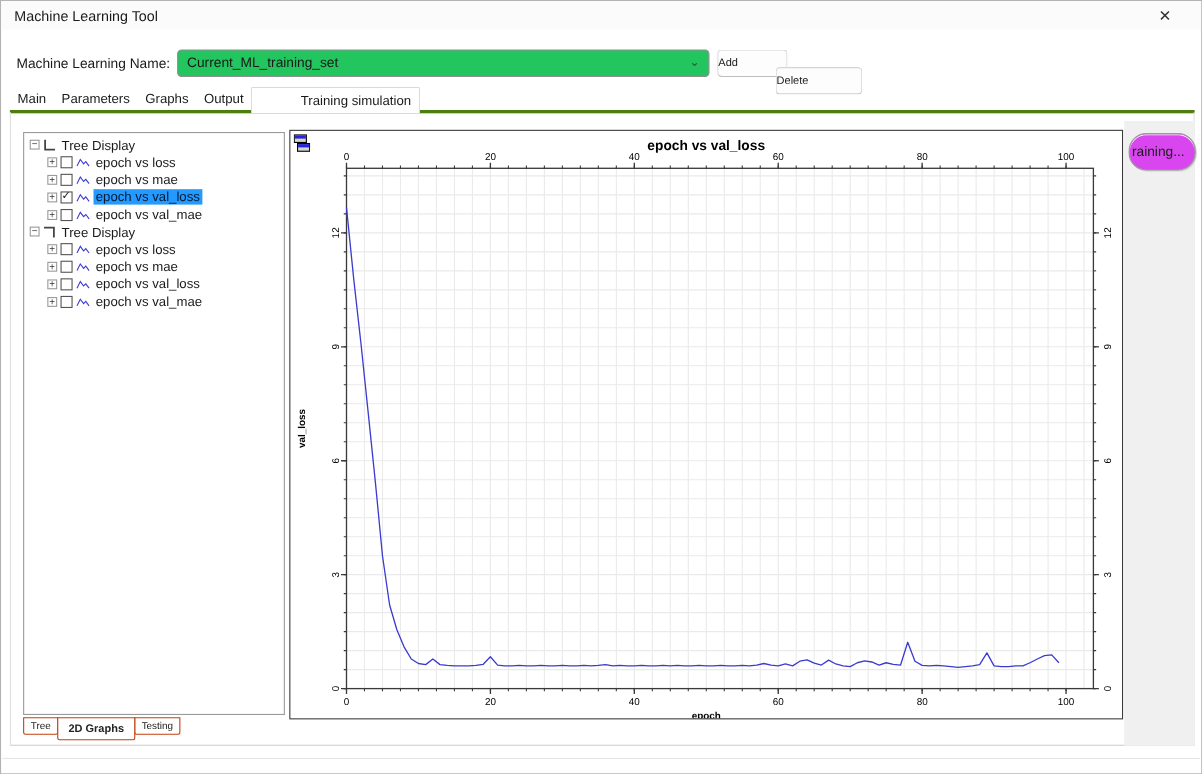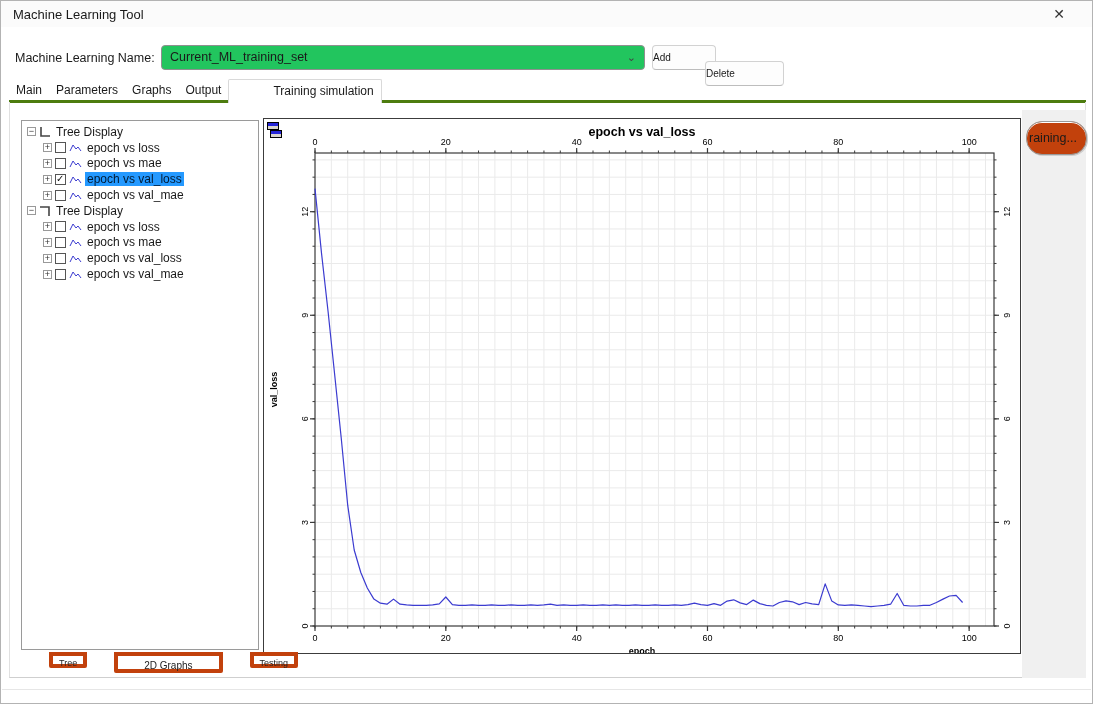--- a/index.html
+++ b/index.html
@@ -51,29 +51,29 @@
   
   .gpanel{position:absolute;left:262px;top:117px;width:758px;height:536px;box-sizing:border-box;
     border:1px solid #3c3c3c;background:#fff;}
   .gtitle{position:absolute;left:0;top:6px;width:100%;text-align:center;
     font-size:12.5px;font-weight:bold;color:#000;}
   .gicon{position:absolute;left:3px;top:3px;}
   #chart-svg{position:absolute;left:0;top:0;}
   
   .rightstrip{position:absolute;left:1021px;top:109px;width:64px;height:568px;background:#f0f0f0;}
   .trainbtn{position:absolute;left:1025px;top:120px;width:61px;height:34px;box-sizing:border-box;
-    border:1px solid #9a9a9a;border-radius:16px;background:#c2410c;
+    border:1px solid #9a9a9a;border-radius:16px;background:#d946ef;
     box-shadow:inset 0 1px 0 #fff, 1px 1px 0 #cfcfcf;
     font-size:12.5px;line-height:32px;padding-left:2px;white-space:nowrap;overflow:hidden;}
   
   .btabs{position:absolute;left:20px;top:651px;display:flex;align-items:flex-start;}
-  .btab{box-sizing:border-box;border:4px solid #c2410c;background:#fff;color:#222;
+  .btab{box-sizing:border-box;border:1px solid #c2410c;background:#fff;color:#222;
     font-size:9px;height:16px;line-height:14px;padding:0 6px;margin-right:-1px;
-    border-radius:0 0 2px 2px;margin-left:28px;}
-  .btab.active{font-size:10px;font-weight:normal;height:21px;line-height:19px;padding:0 26px;
+    border-radius:0 0 2px 2px;}
+  .btab.active{font-size:10px;font-weight:bold;height:21px;line-height:19px;padding:0 9px;
     position:relative;z-index:2;background:#fff;}
 </style>
 </head>
 <body>
 
 <div class="window">
 
   <div class="titlebar">
     <span class="title">Machine Learning Tool</span>
     <span class="closebtn">✕</span>

